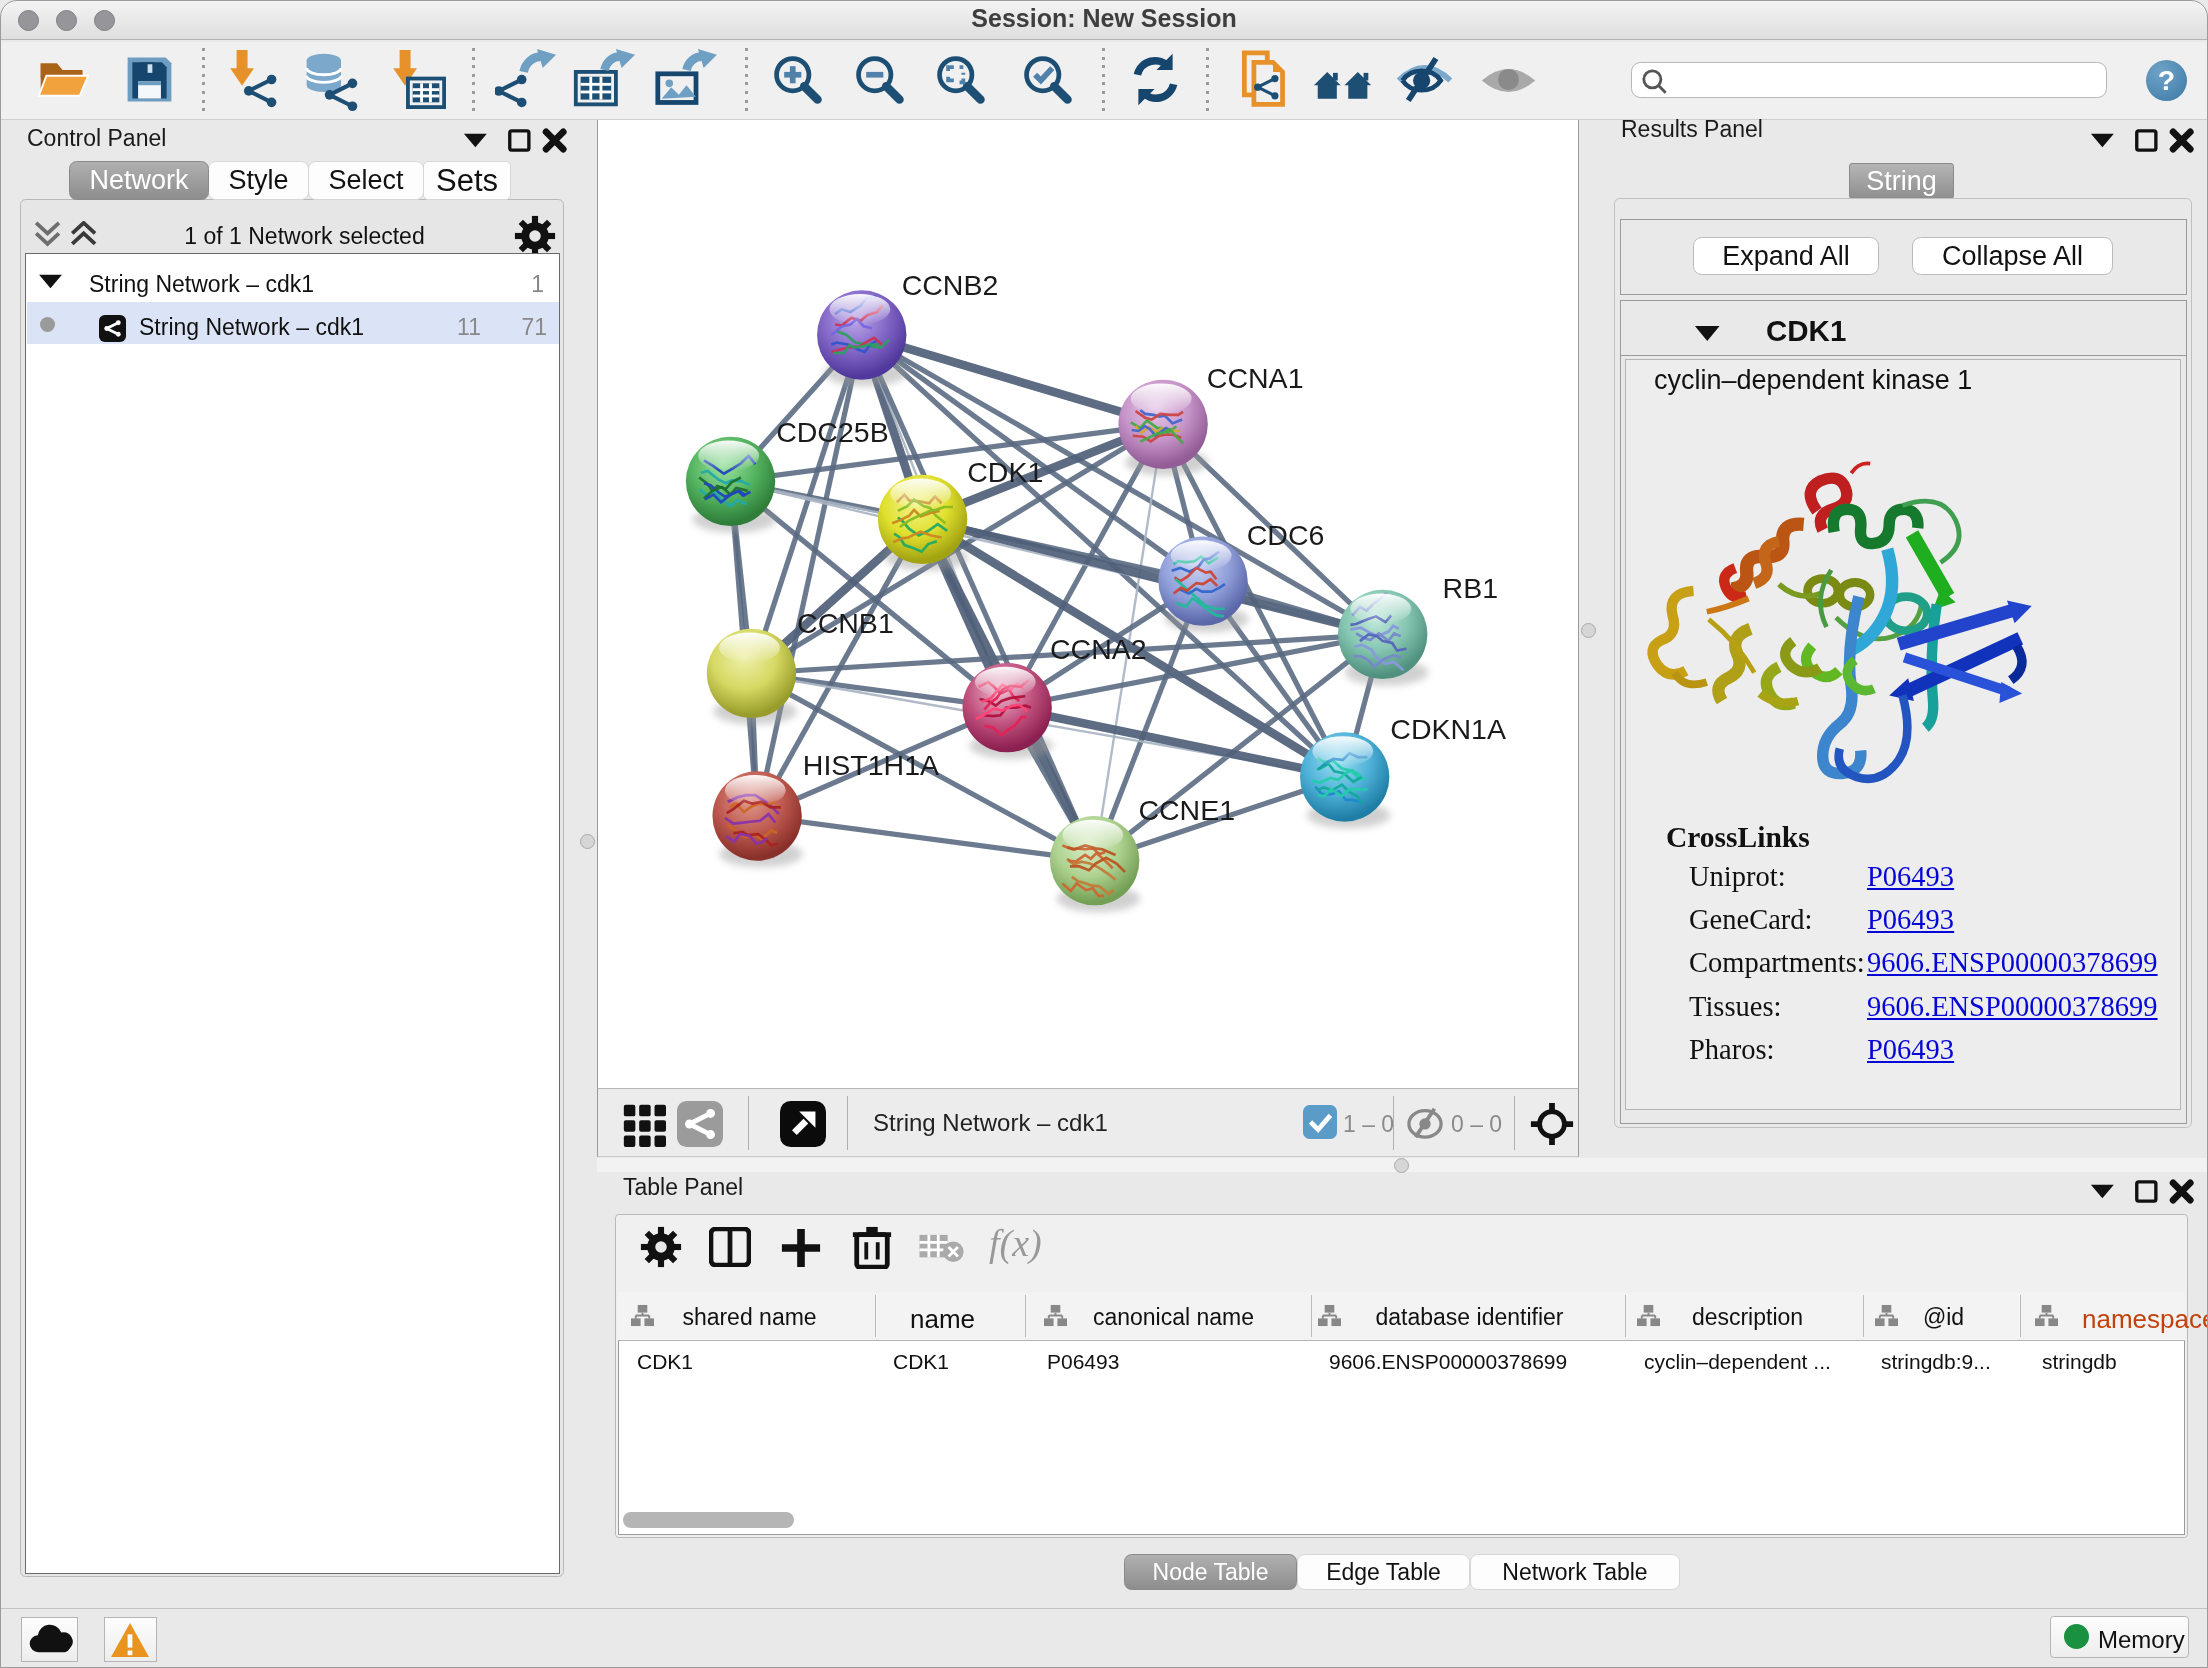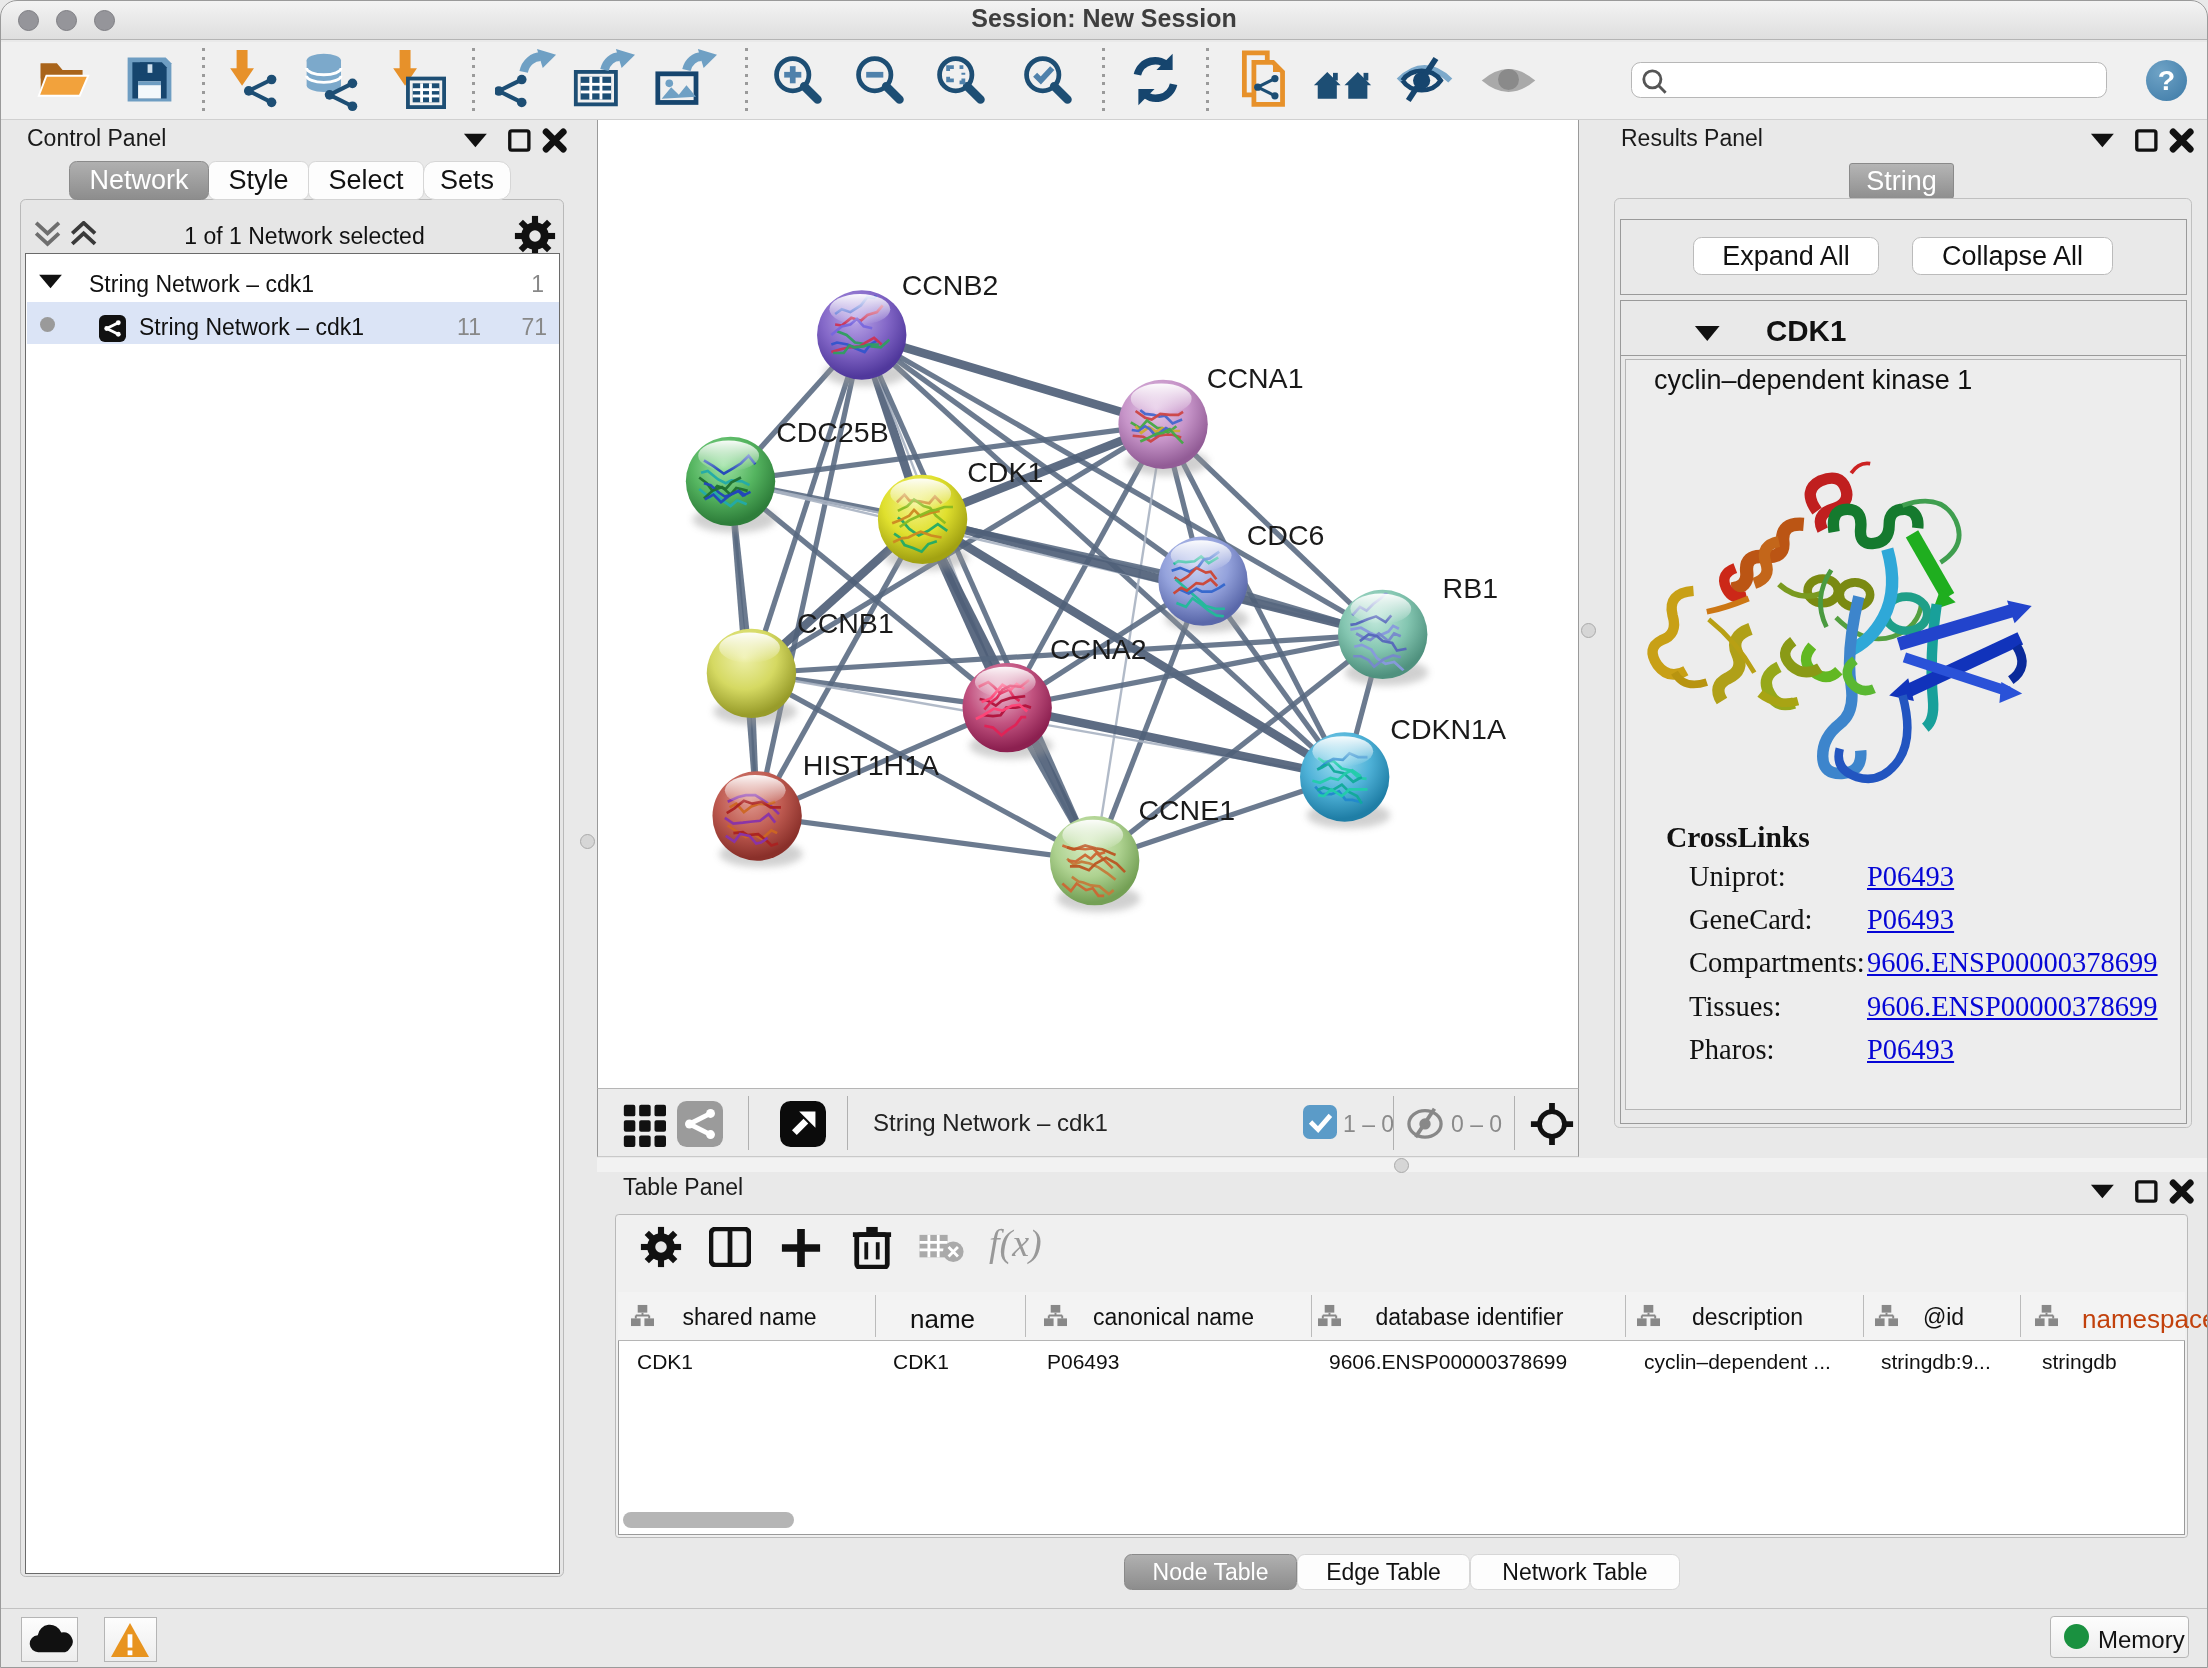--- a/index.html
+++ b/index.html
@@ -144,21 +144,21 @@
 <div class="abs" style="left:2146px;top:60px;width:41px;height:41px;border-radius:50%;background:radial-gradient(circle at 35% 30%,#6fa3c6,#3c79a6);color:#fff;font-weight:bold;font-size:28.5px;text-align:center;line-height:41px">?</div>
 <div class="abs ptitle" style="left:27px;top:125px">Control Panel</div>
 <svg style="position:absolute;left:462px;top:128px;width:107px;height:25px;" viewBox="0 0 112 26" xmlns="http://www.w3.org/2000/svg">
     <path d="M2 6 L26 6 L14 20 Z" fill="#111"></path>
     <rect x="50" y="3" width="20" height="20" fill="none" stroke="#111" stroke-width="3.5" rx="2"></rect>
     <path d="M88 4 l18 18 M106 4 l-18 18" stroke="#111" stroke-width="7" stroke-linecap="round"></path>
   </svg>
 <div class="abs" style="left:69px;top:161px;width:140px;height:39px;background:linear-gradient(#b0b0b0,#8d8d8d);border:1px solid #8a8a8a;border-radius:7.6px;color:#fff;font-size:27px;text-align:center;line-height:37px;z-index:3">Network</div>
 <div class="abs" style="left:208px;top:161px;width:101px;height:39px;background:#fdfdfd;border:1px solid #d6d6d6;border-radius:7.6px;color:#111;font-size:27px;text-align:center;line-height:37px;z-index:2">Style</div>
 <div class="abs" style="left:308px;top:161px;width:116px;height:39px;background:#fdfdfd;border:1px solid #d6d6d6;border-radius:7.6px;color:#111;font-size:27px;text-align:center;line-height:37px;z-index:2">Select</div>
-<div class="abs" style="left:423px;top:161px;width:88px;height:39px;background:#fdfdfd;border:1px solid #d6d6d6;border-radius:12px;color:#111;font-size:27px;text-align:center;line-height:37px;z-index:2">Sets</div>
+<div class="abs" style="left:423px;top:161px;width:88px;height:39px;background:#fdfdfd;border:1px solid #d6d6d6;border-radius:5px;color:#111;font-size:31px;text-align:center;line-height:37px;z-index:2">Sets</div>
 <div class="abs" style="left:20px;top:199px;width:544px;height:1378px;background:#e6e6e6;border:1px solid #b9b9b9;border-radius:5.7px"></div>
 <svg style="position:absolute;left:34px;top:221px;width:67px;height:28.5px;" viewBox="0 0 70 30" xmlns="http://www.w3.org/2000/svg">
     <path d="M2 2 l12 11 l12 -11 M2 13 l12 11 l12 -11" fill="none" stroke="#6e6e6e" stroke-width="4"></path>
     <path d="M40 24 l12 -11 l12 11 M40 13 l12 -11 l12 11" fill="none" stroke="#3a3a3a" stroke-width="4"></path>
   </svg>
 <div class="abs" style="left:143px;top:223px;width:323px;text-align:center;font-size:23px;color:#111">1 of 1 Network selected</div>
 <svg style="position:absolute;left:513px;top:214px;width:44px;height:44px;" viewBox="0 0 46 46" xmlns="http://www.w3.org/2000/svg">
     <rect x="19.8" y="2.0" width="6.4" height="8.4" fill="#111" transform="rotate(0 23 23)"></rect>
     <rect x="19.8" y="2.0" width="6.4" height="8.4" fill="#111" transform="rotate(45 23 23)"></rect>
     <rect x="19.8" y="2.0" width="6.4" height="8.4" fill="#111" transform="rotate(90 23 23)"></rect>
@@ -525,21 +525,21 @@
 <div class="abs" style="left:1451px;top:1111px;font-size:23px;color:#8a8a8a">0 – 0</div>
 <div class="abs" style="left:1514px;top:1096px;width:1px;height:54px;background:#b0b0b0"></div>
 <svg style="position:absolute;left:1529px;top:1101px;width:46px;height:46px;" viewBox="0 0 48 48" xmlns="http://www.w3.org/2000/svg">
     <circle cx="24" cy="24" r="13" fill="none" stroke="#111" stroke-width="5"></circle>
     <path d="M24 2 v10 M24 36 v10 M2 24 h10 M36 24 h10" stroke="#111" stroke-width="6"></path>
   </svg>
 <div class="abs" style="left:597px;top:1158px;width:1611px;height:14.3px;background:#f2f2f2"></div>
 <div class="abs" style="left:1394px;top:1158px;width:15px;height:15px;border-radius:50%;background:#d6d6d6;border:1px solid #aaa"></div>
 <div class="abs" style="left:580px;top:834px;width:15px;height:15px;border-radius:50%;background:#d6d6d6;border:1px solid #aaa"></div>
 <div class="abs" style="left:1581px;top:623px;width:15px;height:15px;border-radius:50%;background:#d6d6d6;border:1px solid #aaa"></div>
-<div class="abs ptitle" style="left:1621px;top:125px">Results Panel</div>
+<div class="abs ptitle" style="left:1621px;top:116px">Results Panel</div>
 <svg style="position:absolute;left:2089px;top:128px;width:107px;height:25px;" viewBox="0 0 112 26" xmlns="http://www.w3.org/2000/svg">
     <path d="M2 6 L26 6 L14 20 Z" fill="#111"></path>
     <rect x="50" y="3" width="20" height="20" fill="none" stroke="#111" stroke-width="3.5" rx="2"></rect>
     <path d="M88 4 l18 18 M106 4 l-18 18" stroke="#111" stroke-width="7" stroke-linecap="round"></path>
   </svg>
 <div class="abs" style="left:1849px;top:163px;width:105px;height:36px;background:linear-gradient(#b5b5b5,#8f8f8f);border:1px solid #8a8a8a;border-radius:3px;color:#fff;font-size:27px;text-align:center;line-height:34px">String</div>
 <div class="abs" style="left:1614px;top:198px;width:578px;height:930px;background:#e9e9e9;border:1px solid #c0c0c0;border-radius:5.7px"></div>
 <div class="abs" style="left:1620px;top:219px;width:567px;height:76px;background:#e9e9e9;border:1px solid #9a9a9a"></div>
 <div class="abs" style="left:1693px;top:237px;width:186px;height:38px;background:#fff;border:1px solid #bbb;border-radius:8.6px;font-size:27px;color:#111;text-align:center;line-height:36px">Expand All</div>
 <div class="abs" style="left:1912px;top:237px;width:201px;height:38px;background:#fff;border:1px solid #bbb;border-radius:8.6px;font-size:27px;color:#111;text-align:center;line-height:36px">Collapse All</div>

